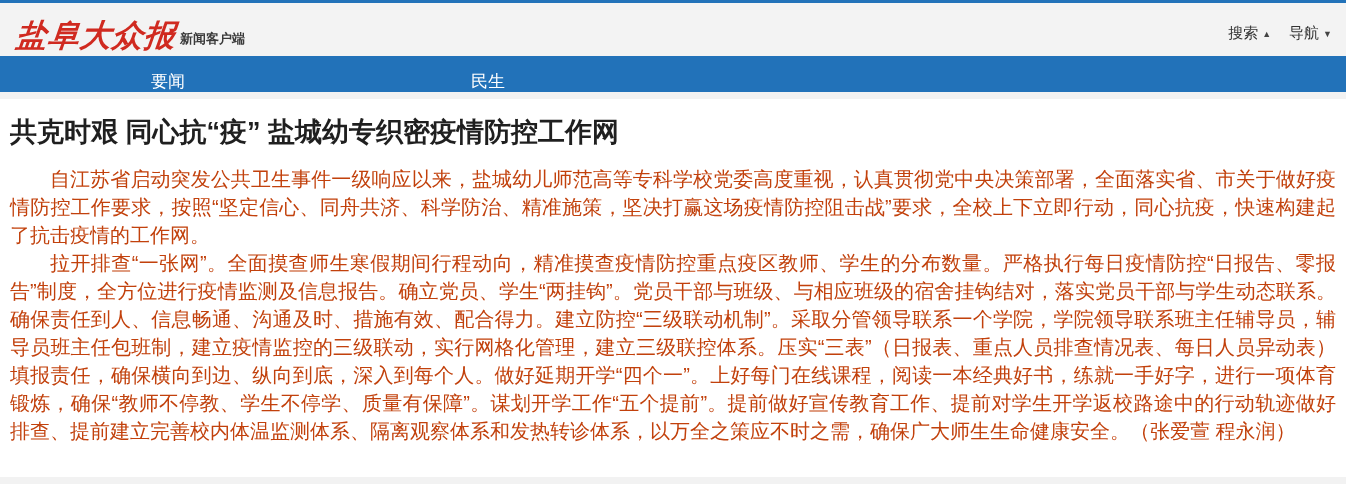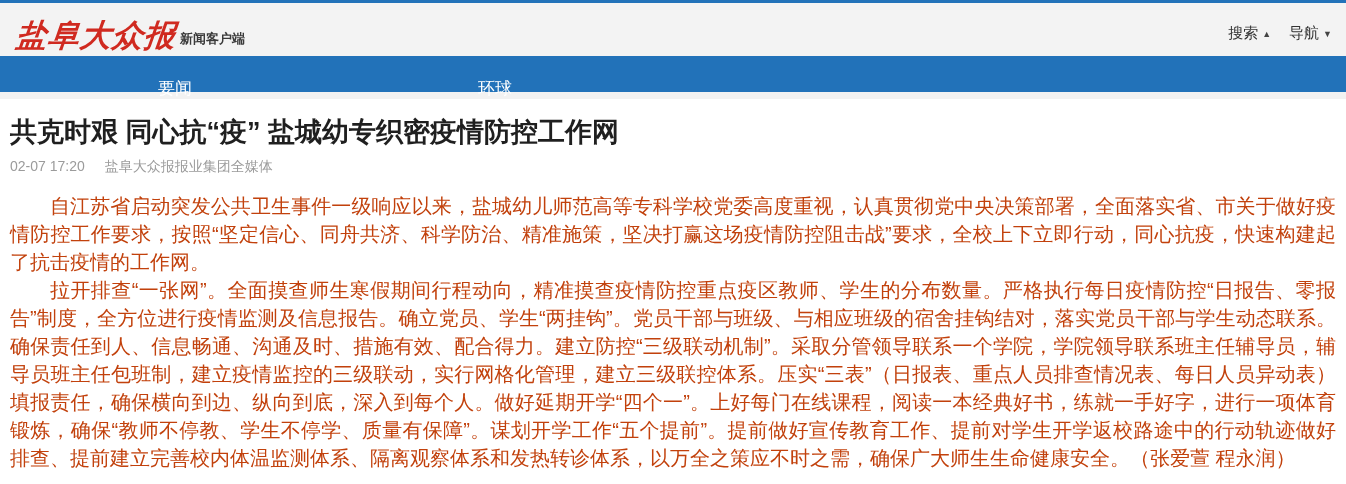--- a/index.html
+++ b/index.html
@@ -65,42 +65,42 @@
     font-size: 9px;
     color: #444;
   }
   .main-nav {
     height: 36px;
     background: #2272b9;
   }
   .main-nav ul {
     list-style: none;
     margin: 0;
-    padding: 15px;
+    padding: 8px;
     width: 1280px;
     display: flex;
     height: 36px;
   }
   .main-nav li {
     width: 25%;
     text-align: center;
     line-height: 36px;
     font-size: 17px;
     color: #ffffff;
     cursor: pointer;
   }
   .article-card {
     margin-top: 7px;
     background: #ffffff;
     min-height: 378px;
     padding: 16px 10px 24px 10px;
     box-sizing: border-box;
   }
   .article-title {
-    margin: 0 0 9px 0;
+    margin: 0 0 16px 0;
     font-size: 27px;
     font-weight: bold;
     color: #1f1f1f;
     line-height: 34px;
   }
   .article-meta {
     font-size: 14px;
     color: #9b9b9b;
     margin-bottom: 16px;
   }
@@ -134,27 +134,23 @@
     <span class="header-toggle">
       <span>导航</span>
       <span class="caret">▼</span>
     </span>
   </div>
 </header>
 
 <nav class="main-nav">
   <ul>
     <li>要闻</li>
-    <li>环球</li>
+    <li>民生</li>
   </ul>
 </nav>
 
 <main class="article-card">
   <h1 class="article-title">共克时艰 同心抗“疫” 盐城幼专织密疫情防控工作网</h1>
-  <div class="article-meta">
-    <span class="meta-time">02-07 17:20</span>
-    <span class="meta-source">盐阜大众报报业集团全媒体</span>
-  </div>
   <div class="article-body">
     <p>自江苏省启动突发公共卫生事件一级响应以来，盐城幼儿师范高等专科学校党委高度重视，认真贯彻党中央决策部署，全面落实省、市关于做好疫情防控工作要求，按照“坚定信心、同舟共济、科学防治、精准施策，坚决打赢这场疫情防控阻击战”要求，全校上下立即行动，同心抗疫，快速构建起了抗击疫情的工作网。</p>
     <p>拉开排查“一张网”。全面摸查师生寒假期间行程动向，精准摸查疫情防控重点疫区教师、学生的分布数量。严格执行每日疫情防控“日报告、零报告”制度，全方位进行疫情监测及信息报告。确立党员、学生“两挂钩”。党员干部与班级、与相应班级的宿舍挂钩结对，落实党员干部与学生动态联系。确保责任到人、信息畅通、沟通及时、措施有效、配合得力。建立防控“三级联动机制”。采取分管领导联系一个学院，学院领导联系班主任辅导员，辅导员班主任包班制，建立疫情监控的三级联动，实行网格化管理，建立三级联控体系。压实“三表”（日报表、重点人员排查情况表、每日人员异动表）填报责任，确保横向到边、纵向到底，深入到每个人。做好延期开学“四个一”。上好每门在线课程，阅读一本经典好书，练就一手好字，进行一项体育锻炼，确保“教师不停教、学生不停学、质量有保障”。谋划开学工作“五个提前”。提前做好宣传教育工作、提前对学生开学返校路途中的行动轨迹做好排查、提前建立完善校内体温监测体系、隔离观察体系和发热转诊体系，以万全之策应不时之需，确保广大师生生命健康安全。（张爱萱 程永润）</p>
   </div>
 </main>
 
 </body></html>

